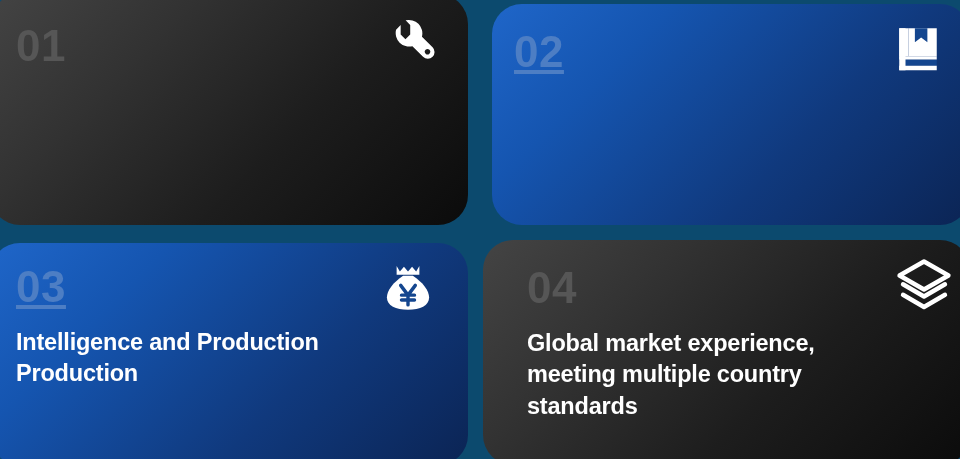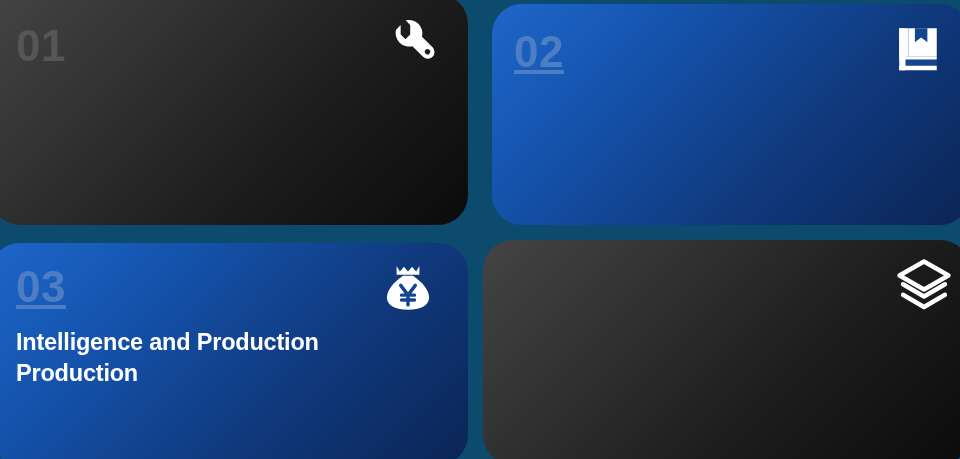--- a/index.html
+++ b/index.html
@@ -138,20 +138,24 @@
           <path d="M18 6 L22 13 L27 7 L32 13 L37 7 L42 13 L46 6 L46 17 L18 17 Z" fill="#ffffff"></path>
           <path d="M26 18 C14 26 6 36 6 45 C6 55 17 60 32 60 C47 60 58 55 58 45 C58 36 50 26 38 18 Z" fill="#ffffff"></path>
           <path d="M32 42 L23 30 M32 42 L41 30 M24 42 H40 M24 48 H40 M32 42 V54" stroke="#14468f" stroke-width="4.2" stroke-linecap="round"></path>
         </svg>
       </div>
     </div>
   </div>
 
   <div class="card card-04 theme-dark">
     <div class="card-inner">
+      <div class="card-number">04</div>
+      <div class="card-title">Global market experience,
+meeting multiple country
+standards</div>
       <div class="card-icon">
         <svg width="56" height="56" viewBox="0 0 64 64" fill="none" aria-hidden="true">
           <path d="M32 4 L60 20 L32 36 L4 20 Z" stroke="#ffffff" stroke-width="5" stroke-linejoin="round" fill="none"></path>
           <path d="M8 30 L32 44 L56 30" stroke="#ffffff" stroke-width="5" stroke-linejoin="round" stroke-linecap="round" fill="none"></path>
           <path d="M8 42 L32 56 L56 42" stroke="#ffffff" stroke-width="5" stroke-linejoin="round" stroke-linecap="round" fill="none"></path>
         </svg>
       </div>
     </div>
   </div>
 

